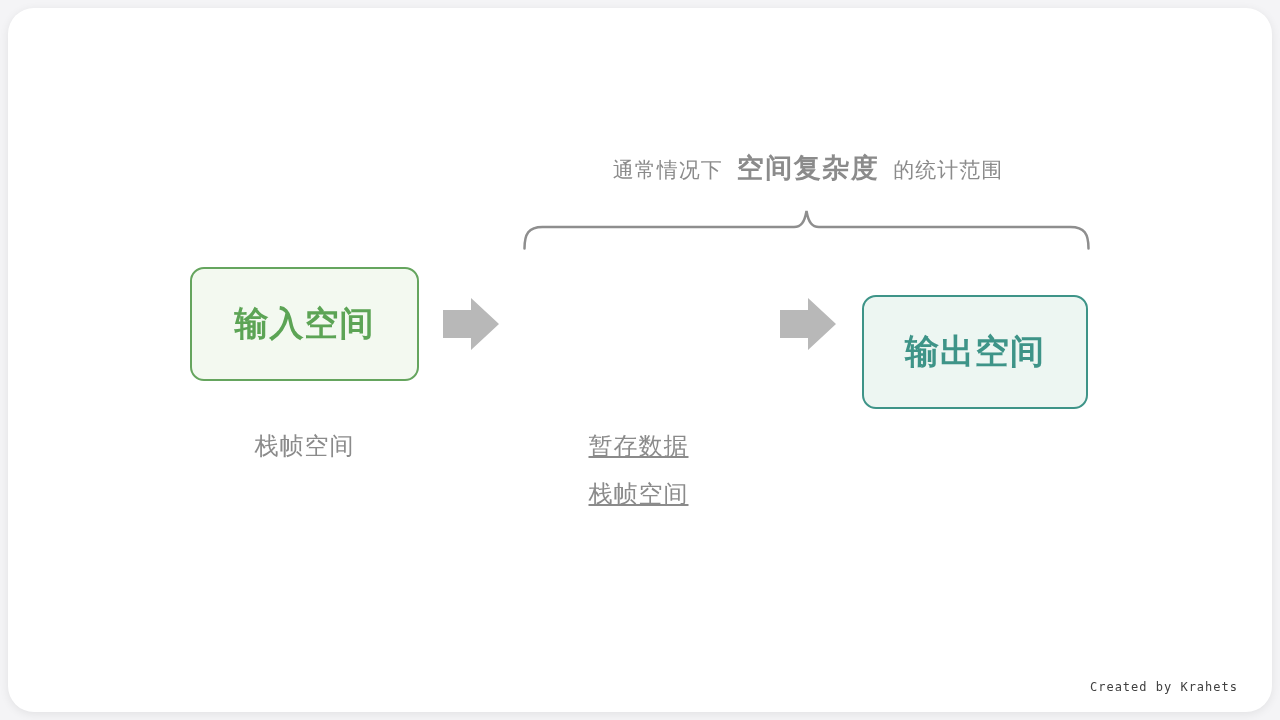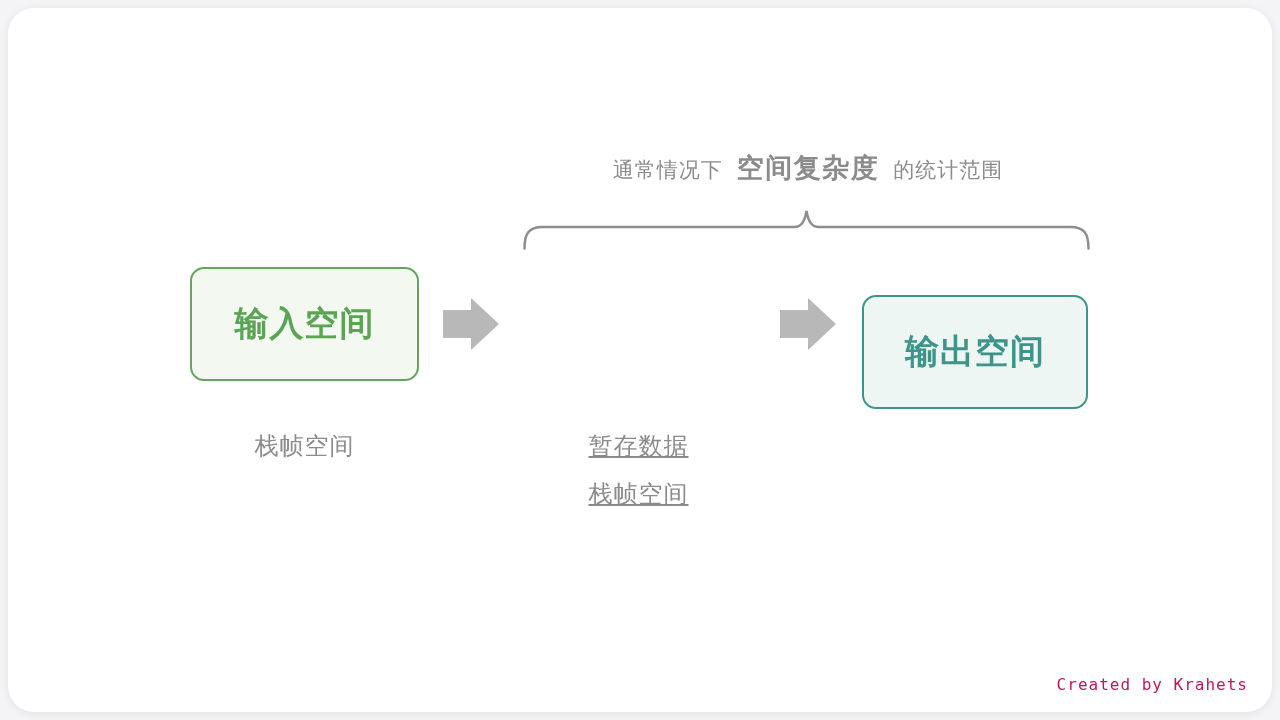--- a/index.html
+++ b/index.html
@@ -56,24 +56,24 @@
     color: #8b8b8b;
     font-size: 24px;
     line-height: 48px;
     letter-spacing: 1px;
   }
   .cap-input  { left: 182px; width: 229px; }
   .cap-temp   { left: 516px; width: 229px; text-decoration: underline; }
   .cap-output { left: 854px; width: 226px; }
 
   .credit {
-    right: 24px; bottom: 18px;
+    right: 34px; bottom: 18px;
     font-family: "DejaVu Sans Mono", "Liberation Mono", monospace;
-    font-size: 16px;
-    color: #be185d;
+    font-size: 12px;
+    color: #404040;
     letter-spacing: 1px;
   }
 </style>
 </head>
 <body>
 
 <div class="card">
 
   <div class="abs annotation">
     <span class="plain">通常情况下</span>

